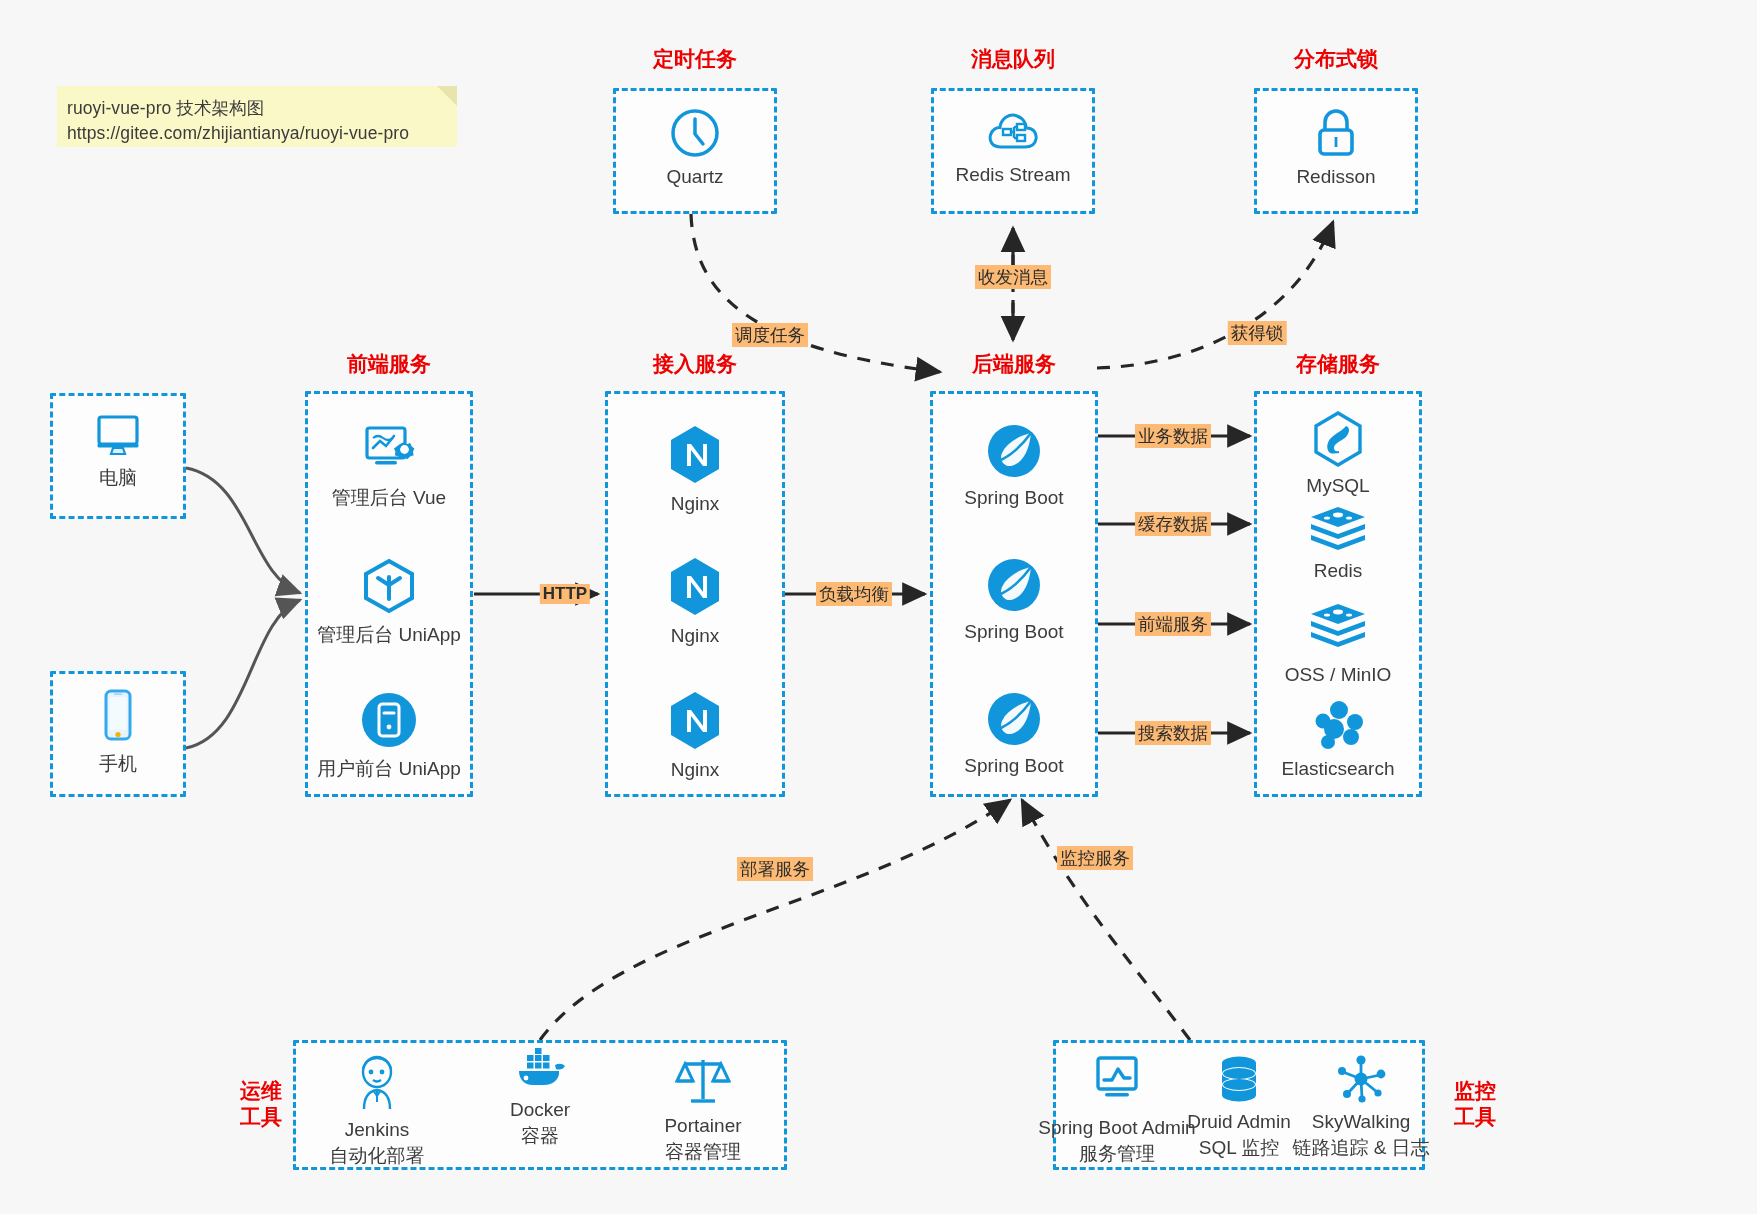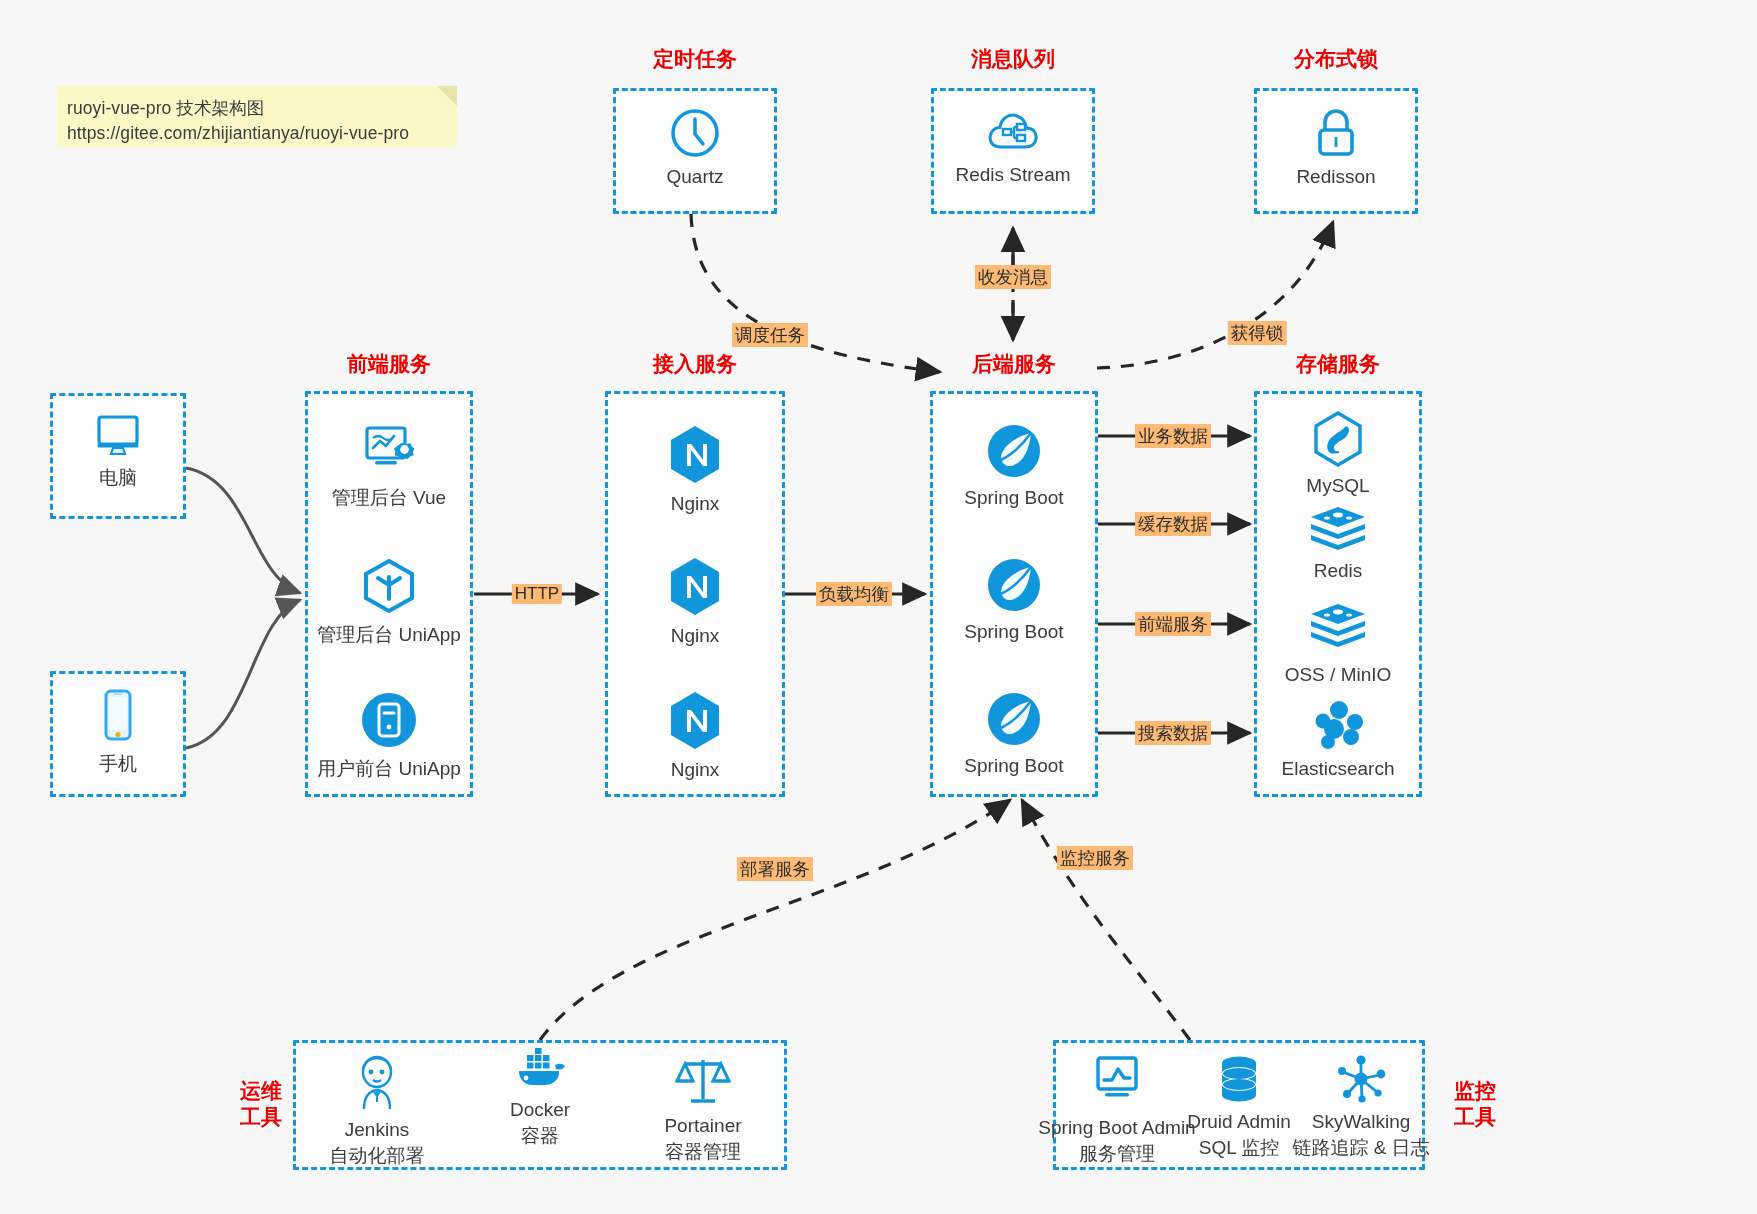--- a/index.html
+++ b/index.html
@@ -453,21 +453,21 @@
           <circle cx="12" cy="39" r="4" fill="#1296db"></circle>
           <circle cx="27" cy="44" r="3.6" fill="#1296db"></circle>
           <circle cx="43" cy="38" r="3.6" fill="#1296db"></circle>
         </svg>
       </span>
       <span class="cap2" style="margin-top:6px;text-align:right;">SkyWalking</span>
       <span class="cap2">链路追踪 &amp; 日志</span>
     </div>
   </div>
 
-  <div class="elabel" style="left:537px;top:594px;">HTTP</div>
+  <div class="elabel" style="left:565px;top:594px;font-weight:bold;">HTTP</div>
   <div class="elabel cn" style="left:854px;top:594px;">负载均衡</div>
   <div class="elabel cn" style="left:770px;top:335px;">调度任务</div>
   <div class="elabel cn" style="left:1013px;top:277px;">收发消息</div>
   <div class="elabel cn" style="left:1257px;top:333px;">获得锁</div>
 
   <div class="elabel cn" style="left:1173px;top:436px;">业务数据</div>
   <div class="elabel cn" style="left:1173px;top:524px;">缓存数据</div>
   <div class="elabel cn" style="left:1173px;top:624px;">前端服务</div>
   <div class="elabel cn" style="left:1173px;top:733px;">搜索数据</div>
 

